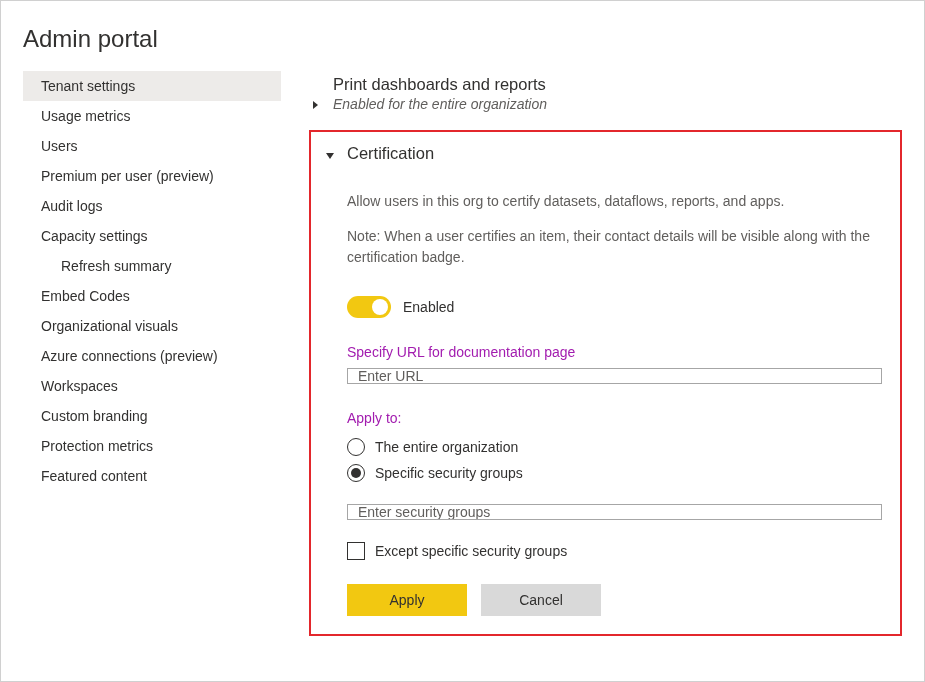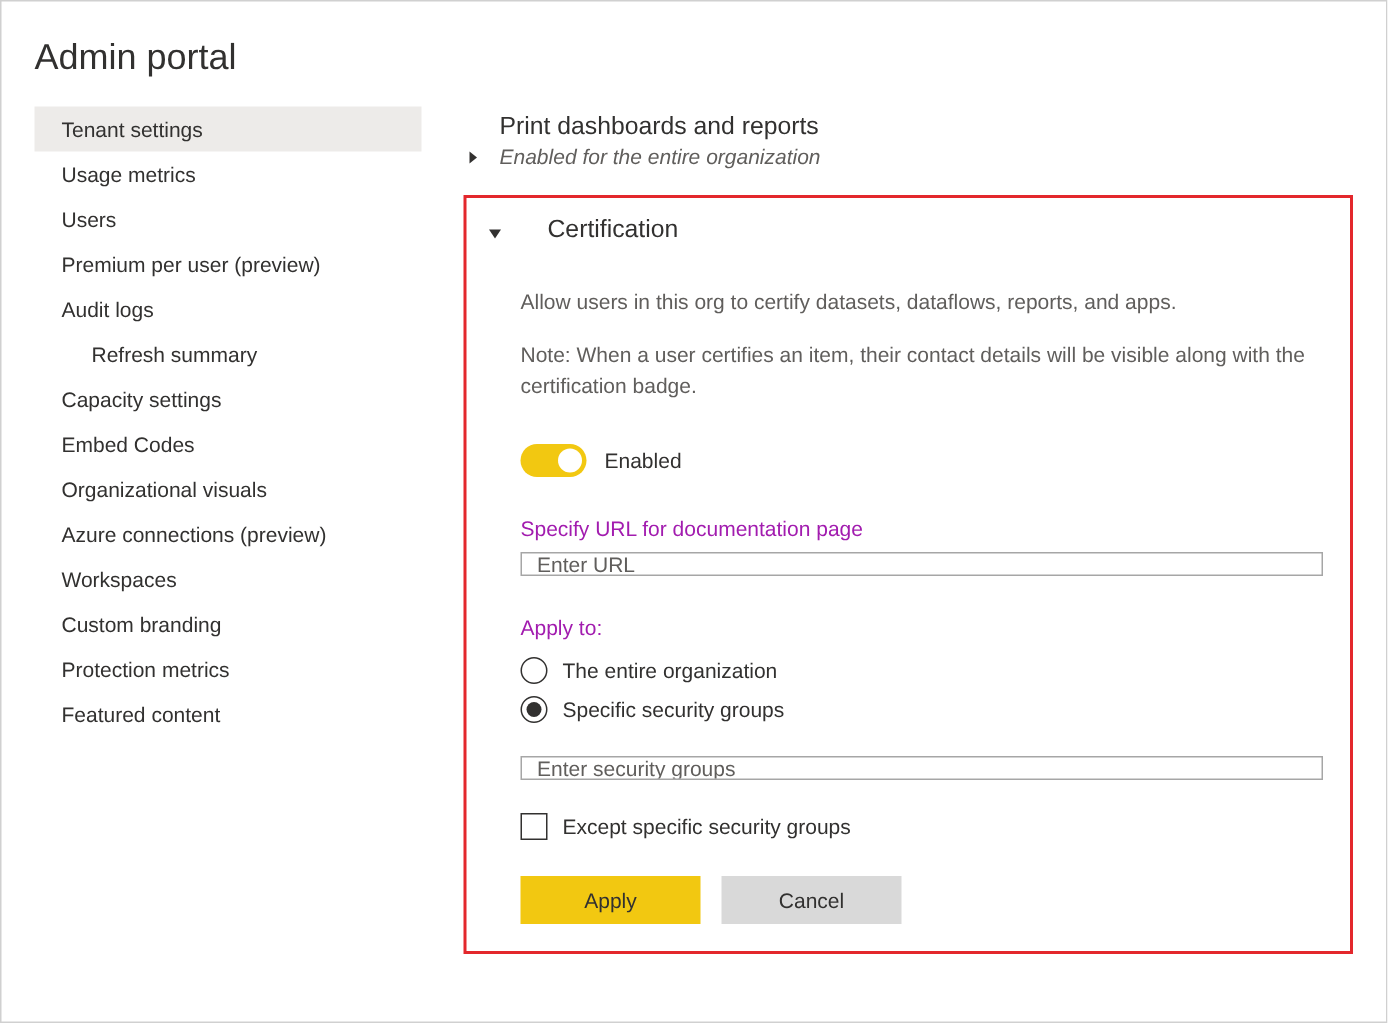--- a/index.html
+++ b/index.html
@@ -72,21 +72,21 @@
       font-size: 14px;
       margin-top: 2px;
     }
     .highlight-box {
       border: 2px solid #e3272c;
       margin-top: 14px;
       padding: 12px 18px 18px 12px;
     }
     .cert-header {
       display: flex;
-      gap: 28px;
+      gap: 10px;
       align-items: flex-end;
     }
     .cert-body {
       padding-left: 24px;
       padding-top: 28px;
     }
     .desc {
       color: #605e5c;
       font-size: 14px;
       line-height: 1.5;
@@ -194,22 +194,22 @@
 
 <div class="canvas">
   <div class="page-title">Admin portal</div>
   <div class="body">
     <div class="sidebar">
       <div class="sidebar-item selected">Tenant settings</div>
       <div class="sidebar-item">Usage metrics</div>
       <div class="sidebar-item">Users</div>
       <div class="sidebar-item">Premium per user (preview)</div>
       <div class="sidebar-item">Audit logs</div>
+      <div class="sidebar-item">Capacity settings</div>
       <div class="sidebar-item indent">Refresh summary</div>
-      <div class="sidebar-item">Capacity settings</div>
       <div class="sidebar-item">Embed Codes</div>
       <div class="sidebar-item">Organizational visuals</div>
       <div class="sidebar-item">Azure connections (preview)</div>
       <div class="sidebar-item">Workspaces</div>
       <div class="sidebar-item">Custom branding</div>
       <div class="sidebar-item">Protection metrics</div>
       <div class="sidebar-item">Featured content</div>
     </div>
 
     <div class="main">

